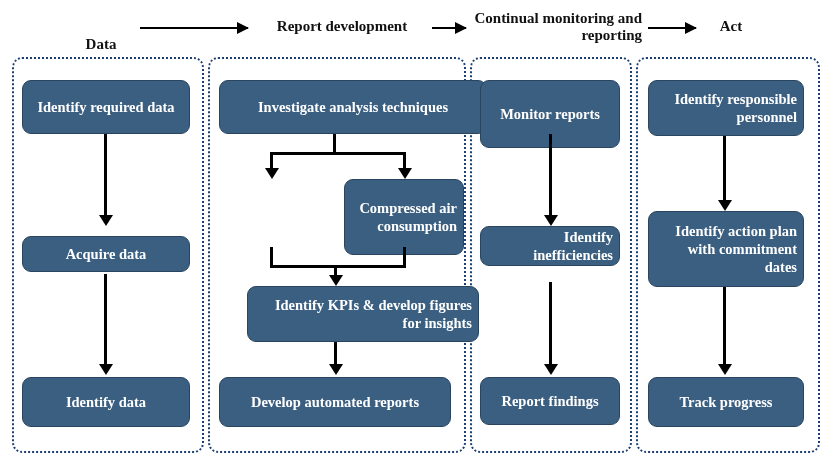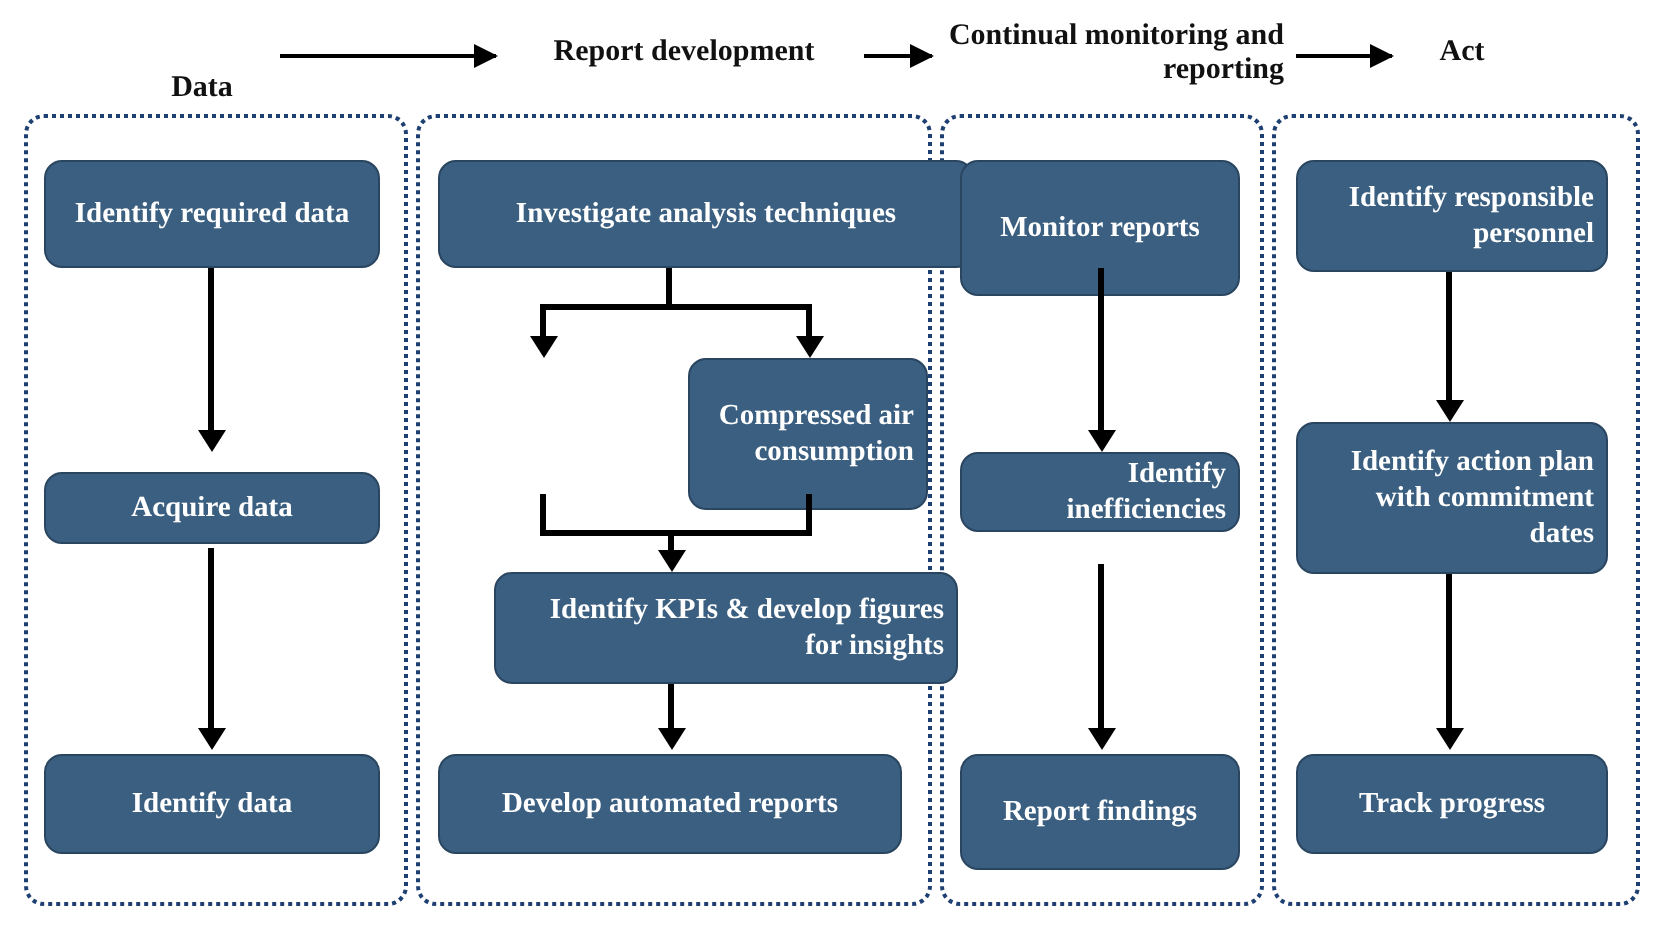--- a/index.html
+++ b/index.html
@@ -136,21 +136,21 @@
   <div class="vline" style="left:334px; top:342px; height:26px;"></div>
   <div class="arrowhead-down" style="left:328.5px; top:364px;"></div>
   <div class="node" style="left:219px; top:377px; width:232px; height:50px;">Develop automated reports</div>
 
   <div class="node" style="left:480px; top:80px; width:140px; height:68px;">Monitor reports</div>
   <div class="vline" style="left:549px; top:134px; height:85px;"></div>
   <div class="arrowhead-down" style="left:543.5px; top:215px;"></div>
   <div class="node" style="left:480px; top:226px; width:140px; height:40px;">Identify inefficiencies</div>
   <div class="vline" style="left:549px; top:282px; height:86px;"></div>
   <div class="arrowhead-down" style="left:543.5px; top:364px;"></div>
-  <div class="node" style="left:480px; top:377px; width:140px; height:58px;">Report findings</div>
+  <div class="node" style="left:480px; top:377px; width:140px; height:48px;">Report findings</div>
 
   <div class="node" style="left:648px; top:80px; width:156px; height:56px;">Identify responsible personnel</div>
   <div class="vline" style="left:723px; top:136px; height:68px;"></div>
   <div class="arrowhead-down" style="left:717.5px; top:200px;"></div>
   <div class="node" style="left:648px; top:211px; width:156px; height:76px;">Identify action plan with commitment dates</div>
   <div class="vline" style="left:723px; top:287px; height:81px;"></div>
   <div class="arrowhead-down" style="left:717.5px; top:364px;"></div>
   <div class="node" style="left:648px; top:377px; width:156px; height:50px;">Track progress</div>
 
 </div>

